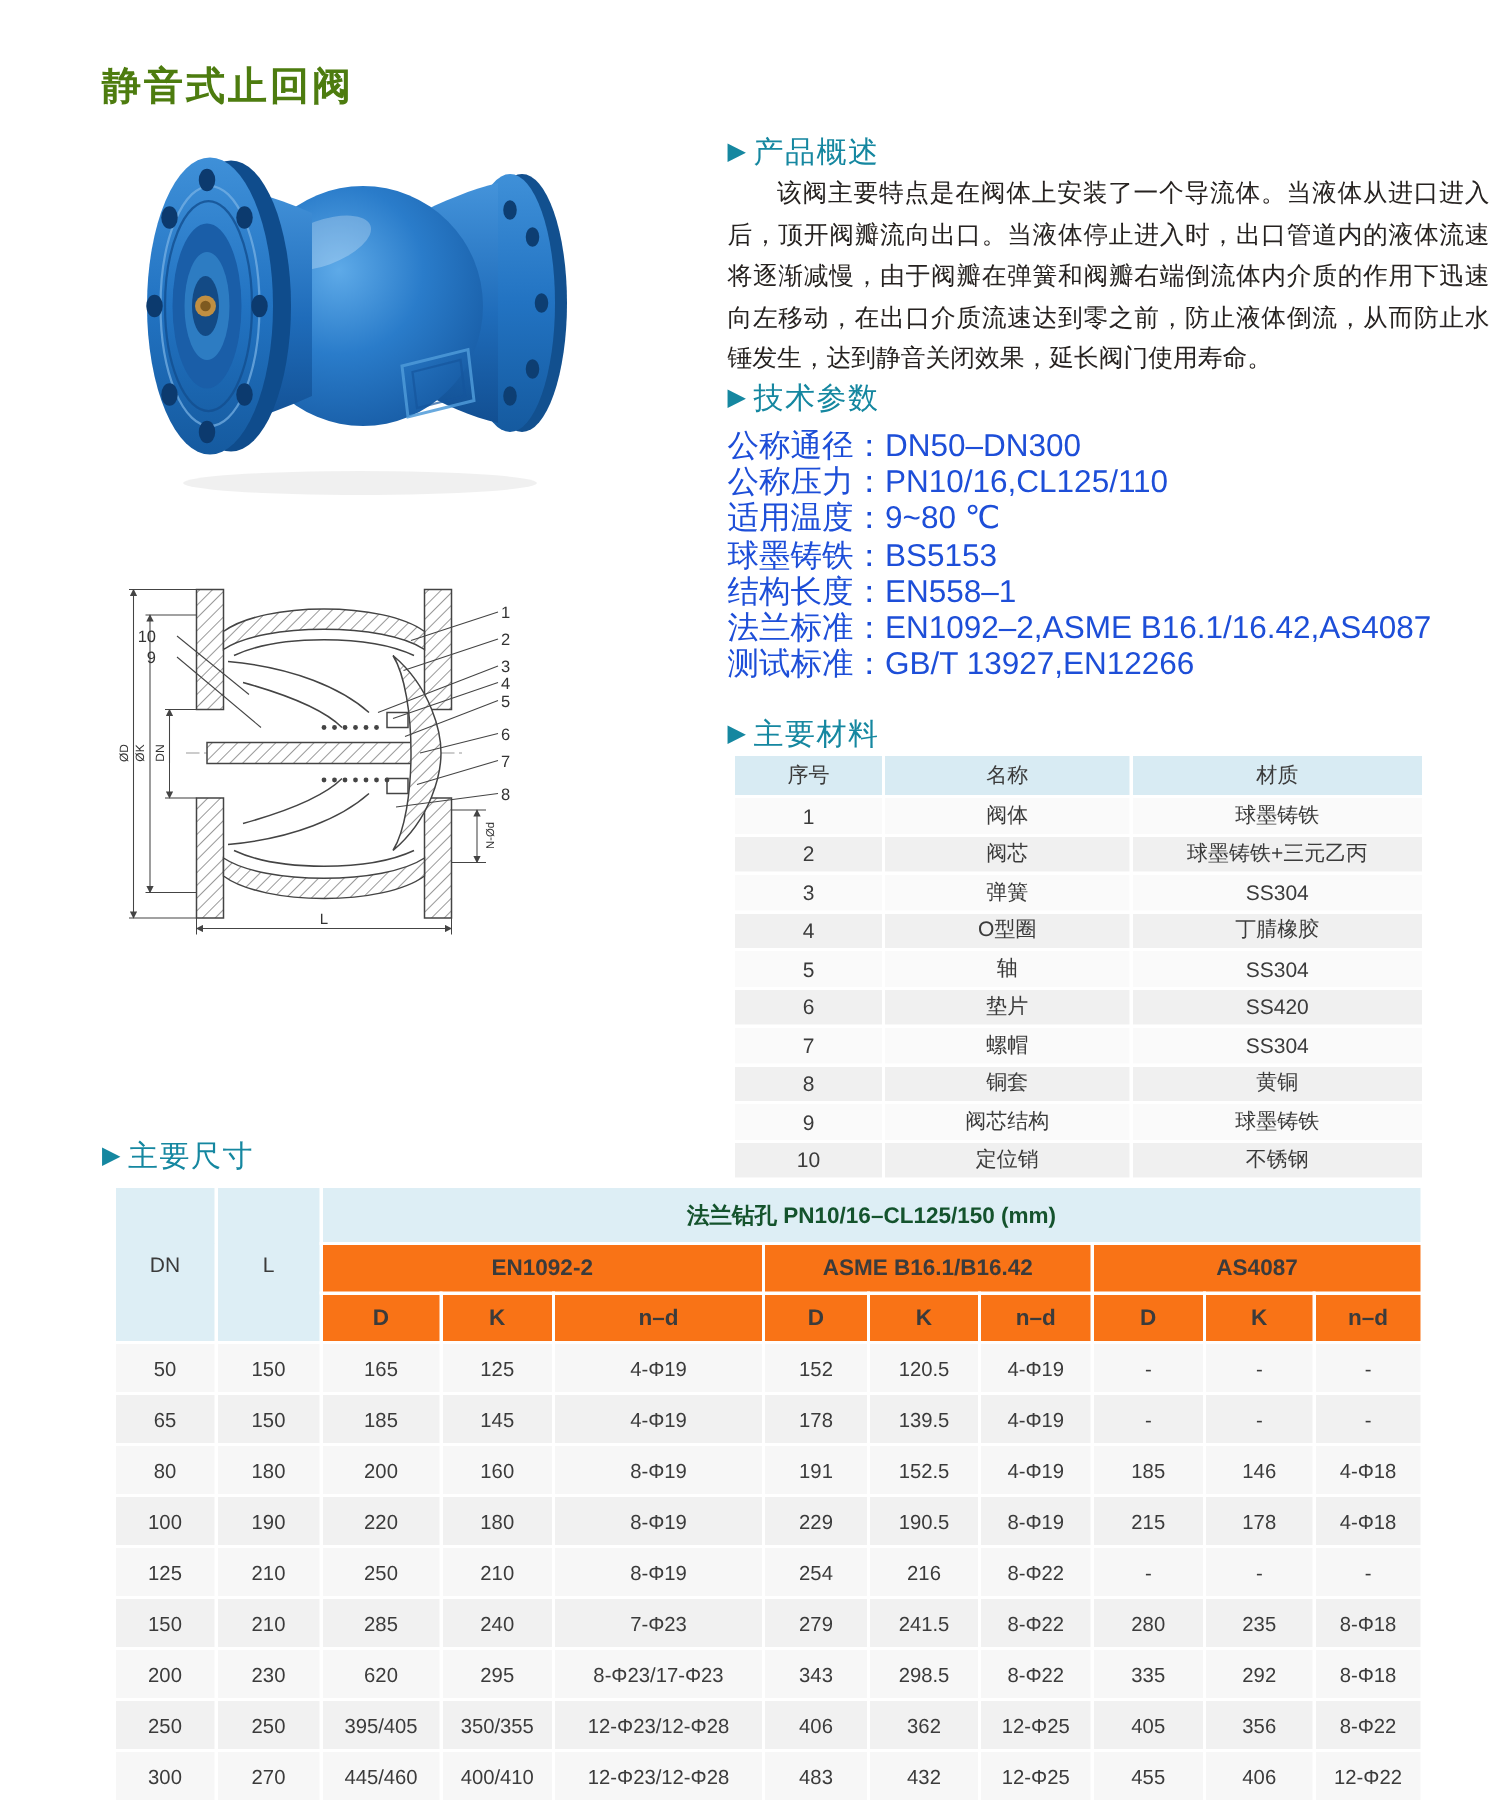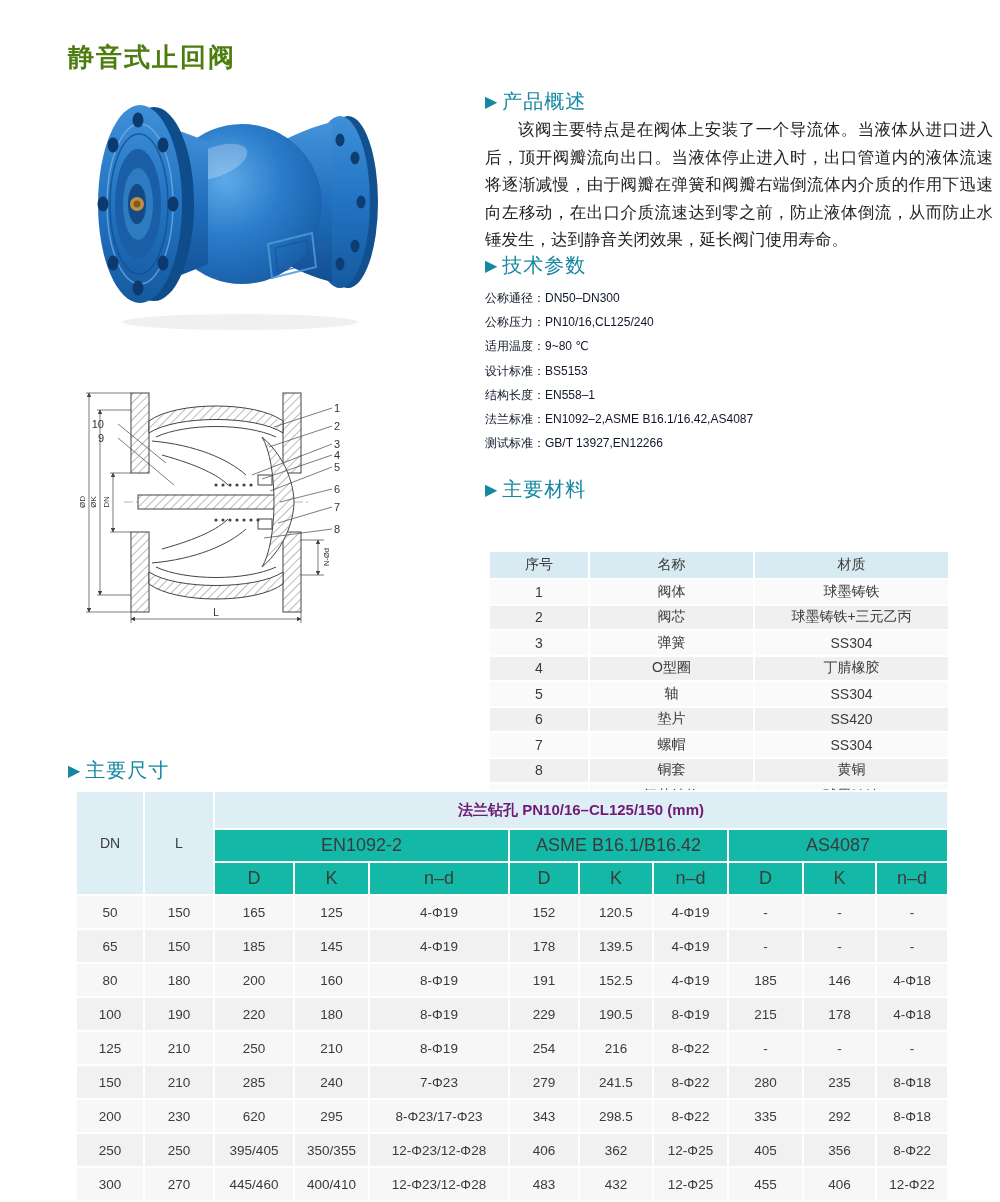--- a/index.html
+++ b/index.html
@@ -11,34 +11,34 @@
   #page-title{left:68px;top:40px;font-size:26px;font-weight:bold;color:#4d7c0f;letter-spacing:2px;}
   
   .sec-head{display:flex;align-items:center;color:#1587a0;font-size:20px;letter-spacing:1px;}
   .sec-head .tri{font-size:16px;margin-right:4px;line-height:1;}
   
   #overview-text{
     left:485px;top:116px;width:508px;font-size:16.5px;line-height:27.6px;
     text-align:justify;text-indent:2em;color:#262220;
   }
   
-  .param-line{font-size:12px;line-height:24.2px;color:#0f172a;}
+  .param-line{font-size:21px;line-height:24.2px;color:#1d4ed8;}
   
   table{border-collapse:collapse;table-layout:fixed;}
   th,td{border:2px solid #ffffff;text-align:center;vertical-align:middle;font-weight:normal;overflow:hidden;white-space:nowrap;}
   
-  #materials-table{width:460px;font-size:14px;color:#3b3b3b;margin-top:48px;}
+  #materials-table{width:460px;font-size:14px;color:#3b3b3b;}
   #materials-table th{background:#d8ebf3;height:24px;}
   #materials-table td{height:21.5px;background:#fafafa;}
   #materials-table tr.alt td{background:#f0f0f0;}
   
   #dimensions-table{width:872px;font-size:13.5px;color:#3b3b3b;}
-  #dimensions-table th.span-head{background:#ddeef5;height:34px;font-size:15px;font-weight:600;color:#701a75;}
+  #dimensions-table th.span-head{background:#ddeef5;height:34px;font-size:15px;font-weight:600;color:#14532d;}
   #dimensions-table th.dn-l{background:#ddeef5;font-size:14px;}
-  #dimensions-table th.grp,#dimensions-table th.sub{background:#14b8a6;height:29px;font-size:18px;color:#3b3b3b;}
+  #dimensions-table th.grp,#dimensions-table th.sub{background:#f97316;height:29px;font-size:15px;color:#3b3b3b;font-weight:bold;}
   #dimensions-table td{height:30px;background:#f7f7f7;}
   #dimensions-table tr.alt td{background:#f1f1f1;}
   svg text{font-family:"Liberation Sans","DejaVu Sans",sans-serif;}
 </style>
 </head>
 <body>
 
 <div id="page-title" class="abs">静音式止回阀</div>
 
 <svg class="abs" style="left:80px;top:92px;" width="320" height="245" viewBox="0 0 320 245">
@@ -105,23 +105,23 @@
   <span>产品概述</span>
 </div>
 <div id="overview-text" class="abs">该阀主要特点是在阀体上安装了一个导流体。当液体从进口进入后，顶开阀瓣流向出口。当液体停止进入时，出口管道内的液体流速将逐渐减慢，由于阀瓣在弹簧和阀瓣右端倒流体内介质的作用下迅速向左移动，在出口介质流速达到零之前，防止液体倒流，从而防止水锤发生，达到静音关闭效果，延长阀门使用寿命。</div>
 
 <div class="abs sec-head" style="left:485px;top:252px;">
   <span class="tri">▶</span>
   <span>技术参数</span>
 </div>
 <div class="abs" style="left:485px;top:286px;width:508px;">
   <div class="param-line">公称通径：DN50–DN300</div>
-  <div class="param-line">公称压力：PN10/16,CL125/240</div>
+  <div class="param-line">公称压力：PN10/16,CL125/110</div>
   <div class="param-line">适用温度：9~80 ℃</div>
-  <div class="param-line">设计标准：BS5153</div>
+  <div class="param-line">球墨铸铁：BS5153</div>
   <div class="param-line">结构长度：EN558–1</div>
   <div class="param-line">法兰标准：EN1092–2,ASME B16.1/16.42,AS4087</div>
   <div class="param-line">测试标准：GB/T 13927,EN12266</div>
 </div>
 
 <svg class="abs" style="left:66px;top:375px;" width="300" height="255" viewBox="0 0 300 255">
   <defs>
     <pattern id="hatch" width="6" height="6" patternUnits="userSpaceOnUse" patternTransform="rotate(45)">
       <rect width="6" height="6" fill="#ffffff"></rect>
         <line x1="0" y1="0" x2="0" y2="6" stroke="#777" stroke-width="1"></line>

